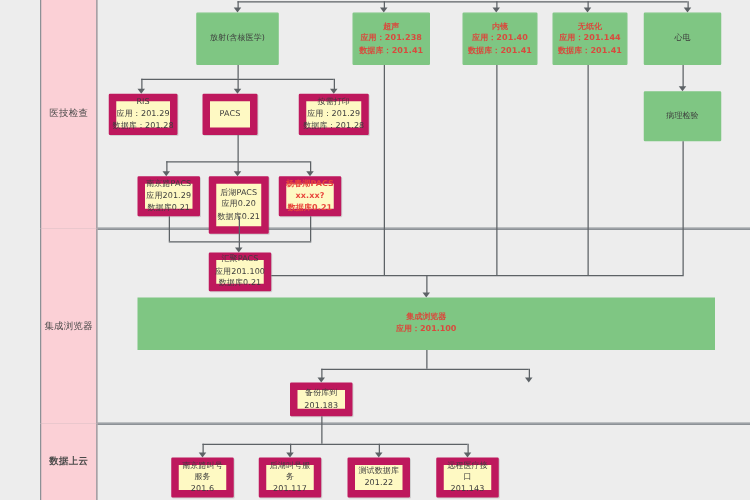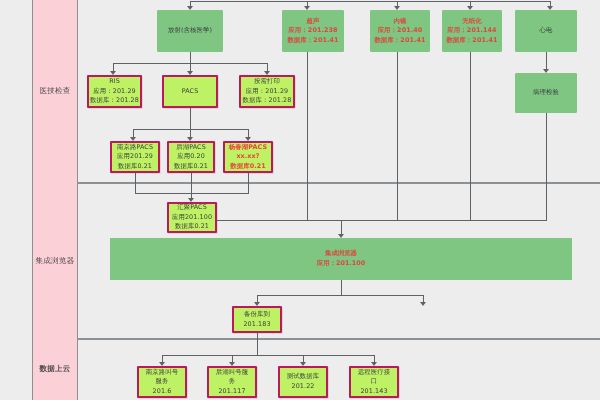--- a/index.html
+++ b/index.html
@@ -52,22 +52,22 @@
     align-items:center;
     justify-content:center;
     text-align:center;
     font-size:6.4px;
     line-height:1.5;
     letter-spacing:.1px;
     border-radius:1px;
   }
   .node .ln{display:block;white-space:nowrap;}
   .node.white{
-    background:#bef264;
-    border:2px solid #be185d;
+    background:#fef9c3;
+    border:6px solid #be185d;
     color:#3d3d3d;
     box-shadow:.8px .8px 0 rgba(0,0,0,.12);
   }
   .node.green{
     background:#7fc683;
     border:1px solid #7fc683;
     color:#d94a3d;
     font-weight:bold;
   }
   .node.green.plain{color:#3d3d3d;font-weight:normal;}
@@ -169,21 +169,21 @@
   <div class="arrow" style="left:187px;top:71px;"></div>
   <div class="ln-v" style="left:267px;top:63px;height:9px;"></div>
   <div class="arrow" style="left:264px;top:71px;"></div>
 
   <div class="node white" style="left:87px;top:75px;width:55px;height:33px;">
     <span class="ln">RIS</span>
     <span class="ln">应用：201.29</span>
     <span class="ln">数据库：201.28</span>
   </div>
 
-  <div class="node white" style="left:162px;top:75px;width:56px;height:33px;">
+  <div class="node white" style="left:162px;top:75px;width:44px;height:33px;">
     <span class="ln">PACS</span>
   </div>
 
   <div class="node white" style="left:239px;top:75px;width:56px;height:33px;">
     <span class="ln">按需打印</span>
     <span class="ln">应用：201.29</span>
     <span class="ln">数据库：201.28</span>
   </div>
 
   <div class="ln-v" style="left:190px;top:108px;height:21px;"></div>
@@ -194,21 +194,21 @@
   <div class="arrow" style="left:187px;top:137px;"></div>
   <div class="ln-v" style="left:248px;top:129px;height:9px;"></div>
   <div class="arrow" style="left:245px;top:137px;"></div>
 
   <div class="node white" style="left:110px;top:141px;width:50px;height:32px;">
     <span class="ln">南京路PACS</span>
     <span class="ln">应用201.29</span>
     <span class="ln">数据库0.21</span>
   </div>
 
-  <div class="node white" style="left:167px;top:141px;width:48px;height:32px;">
+  <div class="node white" style="left:167px;top:141px;width:48px;height:46px;">
     <span class="ln">后湖PACS</span>
     <span class="ln">应用0.20</span>
     <span class="ln">数据库0.21</span>
   </div>
 
   <div class="node white red-text" style="left:223px;top:141px;width:50px;height:32px;">
     <span class="ln">杨春湖PACS</span>
     <span class="ln">xx.xx?</span>
     <span class="ln">数据库0.21</span>
   </div>

